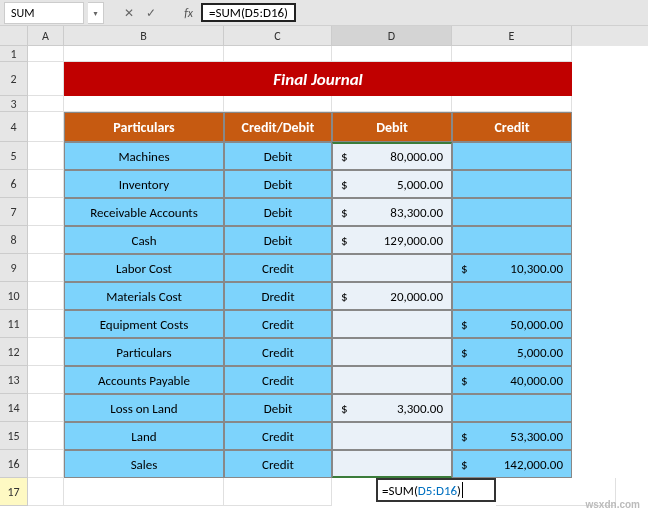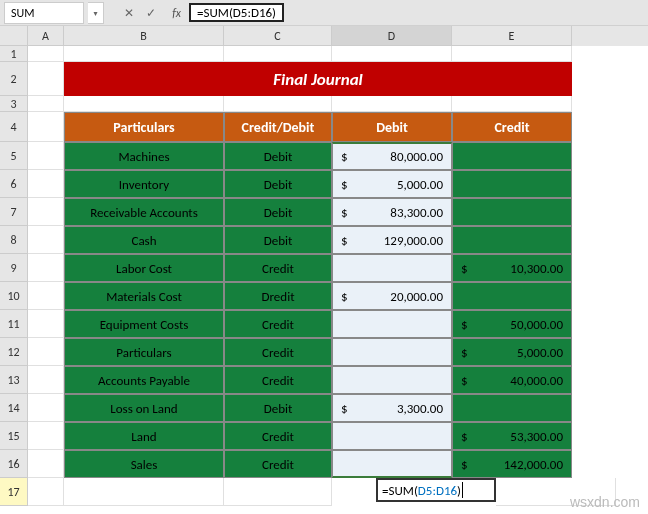--- a/index.html
+++ b/index.html
@@ -50,21 +50,21 @@
     }
     .fx-btn {
       color: #666;
       font-size: 12px;
       cursor: pointer;
     }
     .fx-label {
       font-style: italic;
       font-size: 12px;
       color: #555;
-      margin-left: 4px;
+      margin-left: 16px;
     }
     .formula-input {
       flex: 1;
       height: 22px;
       margin-left: 8px;
       display: flex;
       align-items: center;
     }
     .formula-box {
       border: 2px solid #222;
@@ -146,21 +146,21 @@
       background: #c65a11;
       color: #fff;
       font-weight: bold;
       text-align: left;
       justify-content: center;
       border: 1px solid #888;
       font-size: 14px;
     }
     .td {
       border: 1px solid #888;
-      background: #15803d;
+      background: #7dd3fc;
     }
     .td.center { justify-content: center; }
     .td.money {
       justify-content: space-between;
       padding: 0 8px;
     }
     .td.money .dollar { }
     .td.money .val { text-align: right; }
     .td.sel {
       background: #eaf1f8;
@@ -183,23 +183,24 @@
     .formula-cell .blue { color: #0070c0; }
     .caret {
       border-right: 1px solid #000;
       height: 16px;
       margin-left: 1px;
     }
     .watermark {
       position: absolute;
       bottom: 4px;
       right: 8px;
-      font-size: 14px;
+      font-size: 10px;
       color: #bbb;
       font-family: Arial, sans-serif;
+      font-weight: bold;
     }
     .row-h.active { background: #fef9c3; }
   </style>
 </head>
 <body>
 
 <div class="toolbar">
   <div class="name-box">SUM</div>
   <div class="name-arrow">▾</div>
   <div class="fx-btns">

